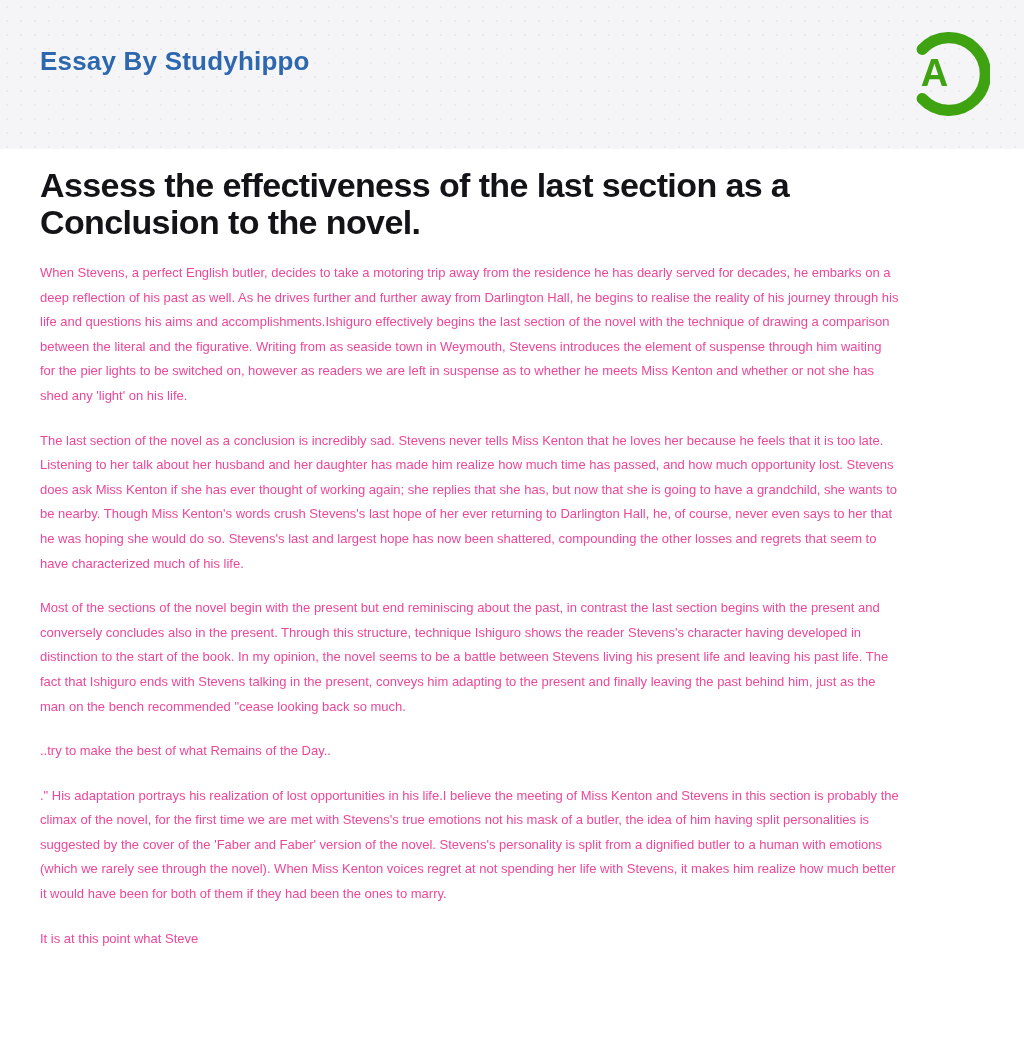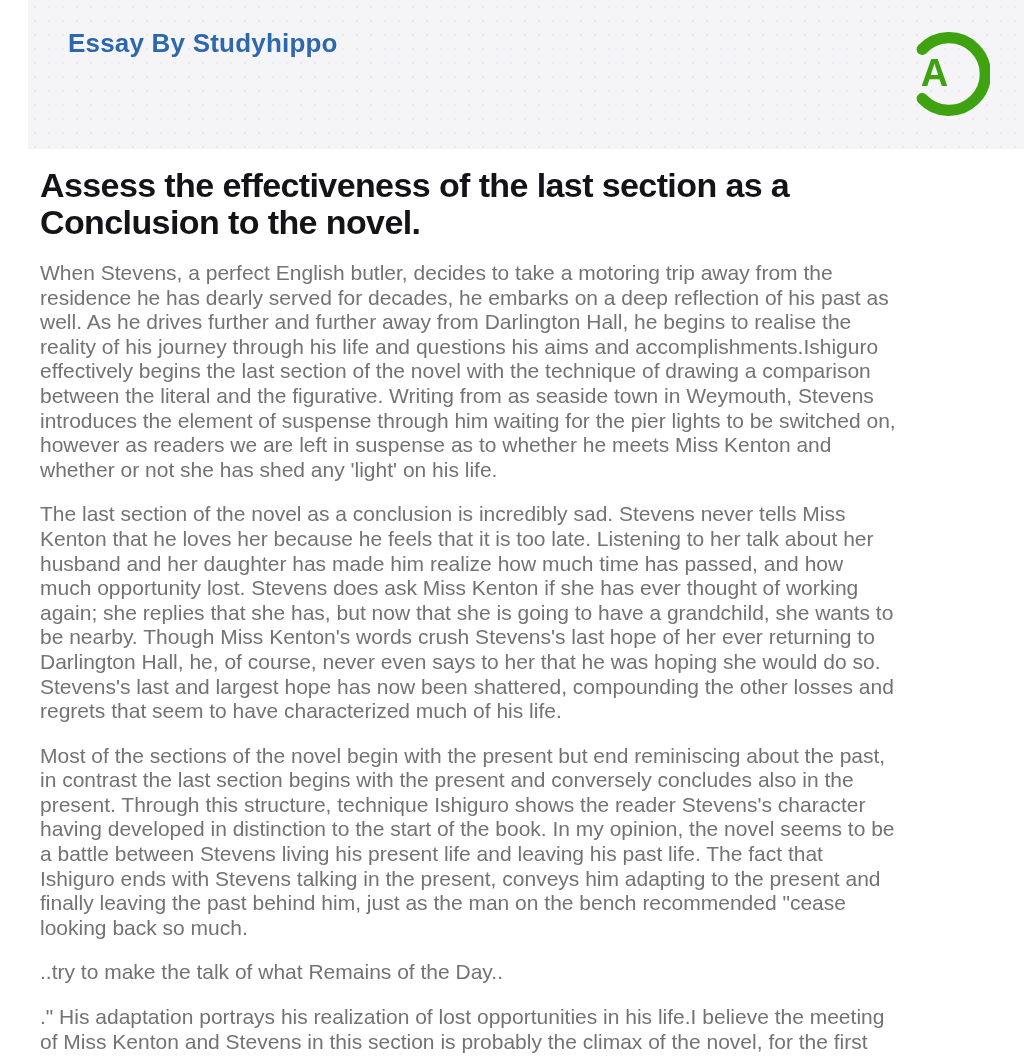--- a/index.html
+++ b/index.html
@@ -16,22 +16,21 @@
     position: relative;
   }
   
   .header {
     position: relative;
     height: 149px;
     background-color: #f5f5f8;
     background-image: radial-gradient(circle, #eaeaf0 1px, transparent 1px);
     background-size: 14px 14px;
     box-sizing: border-box;
-    padding: 28px 40px 0 40px;
-    margin-left: 28px;
+    padding: 46px 40px 0 40px;
   }
   .brand {
     font-size: 26px;
     font-weight: 700;
     color: #2d68ae;
     letter-spacing: 0.2px;
     margin: 0;
     line-height: 30px;
   }
   .source-url {
@@ -61,23 +60,23 @@
   .article-title {
     margin: 18px 0 10px 0;
     font-size: 34px;
     line-height: 37px;
     font-weight: 700;
     letter-spacing: -0.6px;
     color: #131318;
   }
   .content p {
     margin: 20px 0;
-    font-size: 21px;
+    font-size: 13px;
     line-height: 24.6px;
-    color: #737373;
+    color: #ec4899;
   }
 </style>
 </head>
 <body>
 
 <div class="page">
 
   <div class="header">
     <h2 class="brand">Essay By Studyhippo</h2>
 
@@ -88,18 +87,18 @@
       </svg>
     </div>
   </div>
 
   <div class="content">
     <h1 class="article-title">Assess the effectiveness of the last section as a Conclusion to the novel.</h1>
 
     <p>When Stevens, a perfect English butler, decides to take a motoring trip away from the residence he has dearly served for decades, he embarks on a deep reflection of his past as well. As he drives further and further away from Darlington Hall, he begins to realise the reality of his journey through his life and questions his aims and accomplishments.Ishiguro effectively begins the last section of the novel with the technique of drawing a comparison between the literal and the figurative. Writing from as seaside town in Weymouth, Stevens introduces the element of suspense through him waiting for the pier lights to be switched on, however as readers we are left in suspense as to whether he meets Miss Kenton and whether or not she has shed any 'light' on his life.</p>
     <p>The last section of the novel as a conclusion is incredibly sad. Stevens never tells Miss Kenton that he loves her because he feels that it is too late. Listening to her talk about her husband and her daughter has made him realize how much time has passed, and how much opportunity lost. Stevens does ask Miss Kenton if she has ever thought of working again; she replies that she has, but now that she is going to have a grandchild, she wants to be nearby. Though Miss Kenton's words crush Stevens's last hope of her ever returning to Darlington Hall, he, of course, never even says to her that he was hoping she would do so. Stevens's last and largest hope has now been shattered, compounding the other losses and regrets that seem to have characterized much of his life.</p>
     <p>Most of the sections of the novel begin with the present but end reminiscing about the past, in contrast the last section begins with the present and conversely concludes also in the present. Through this structure, technique Ishiguro shows the reader Stevens's character having developed in distinction to the start of the book. In my opinion, the novel seems to be a battle between Stevens living his present life and leaving his past life. The fact that Ishiguro ends with Stevens talking in the present, conveys him adapting to the present and finally leaving the past behind him, just as the man on the bench recommended "cease looking back so much.</p>
-    <p>..try to make the talk of what Remains of the Day..</p>
+    <p>..try to make the best of what Remains of the Day..</p>
     <p>." His adaptation portrays his realization of lost opportunities in his life.I believe the meeting of Miss Kenton and Stevens in this section is probably the climax of the novel, for the first time we are met with Stevens's true emotions not his mask of a butler, the idea of him having split personalities is suggested by the cover of the 'Faber and Faber' version of the novel. Stevens's personality is split from a dignified butler to a human with emotions (which we rarely see through the novel). When Miss Kenton voices regret at not spending her life with Stevens, it makes him realize how much better it would have been for both of them if they had been the ones to marry.</p>
     <p>It is at this point what Steve</p>
   </div>
 
 </div>
 
 </body></html>

